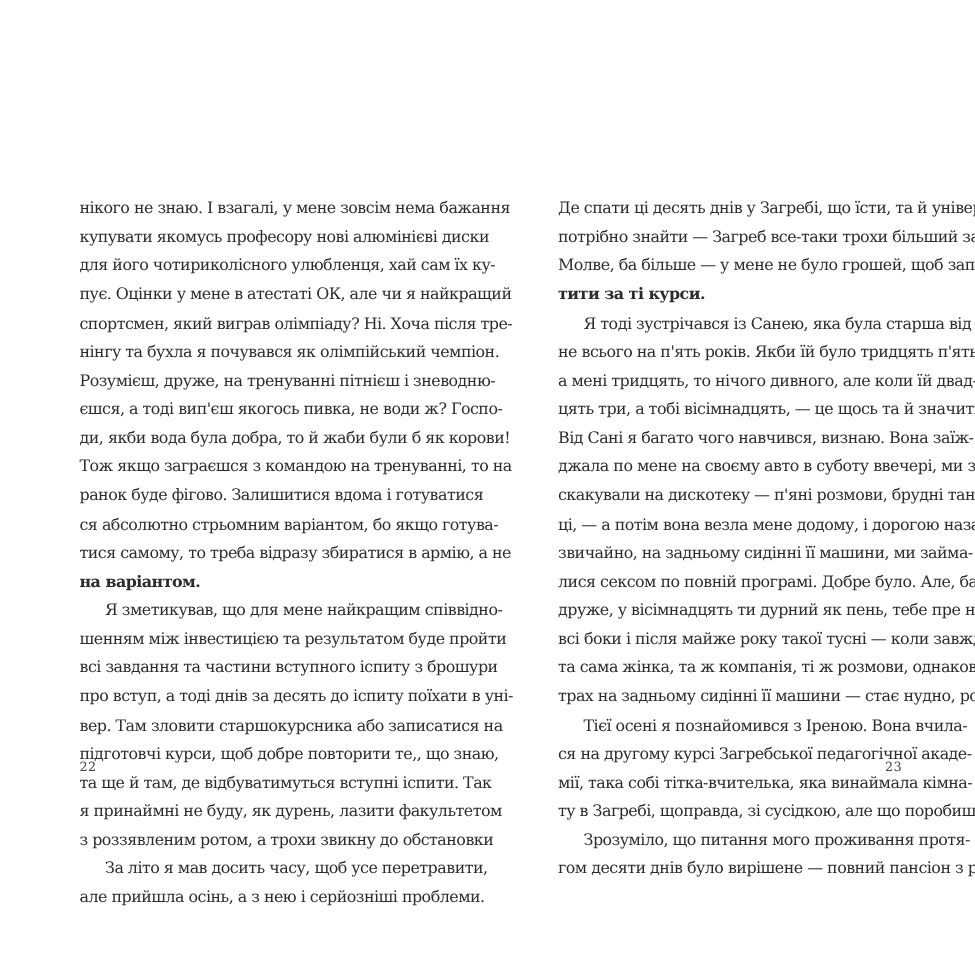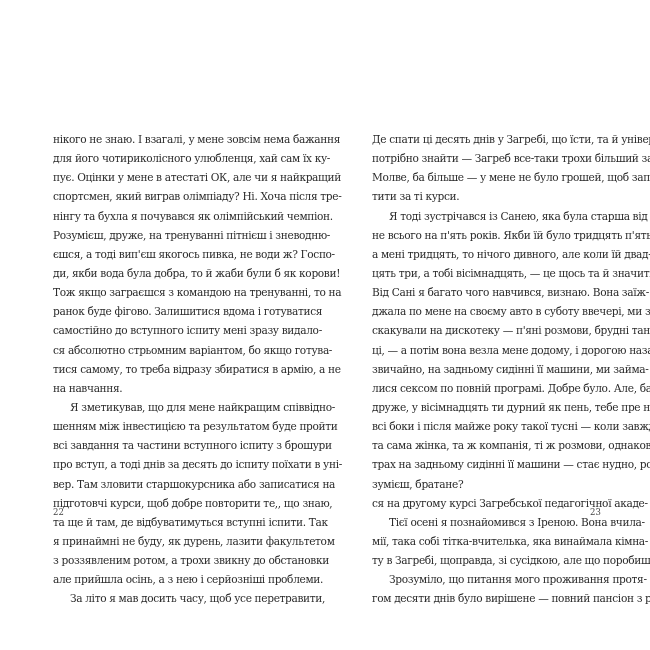--- a/index.html
+++ b/index.html
@@ -35,64 +35,65 @@
       height: 19.15px;
       line-height: 19.15px;
       font-size: 10.6px;
       white-space: nowrap;
       text-align: justify;
       text-align-last: justify;
       letter-spacing: -0.35px;
     }
     .line.last {
       text-align-last: left;
+      font-weight: bold;
     }
     .line.indent {
       padding-left: 17px;
     }
     .page-number {
       position: absolute;
       top: 507px;
       font-size: 8.5px;
       color: #444;
       letter-spacing: 0.2px;
     }
     .page-left .page-number { left: 53px; }
     .page-right .page-number { left: 265px; }
   </style>
 </head>
 <body>
 
 <div class="page page-left">
   <div class="column" id="left-column">
       <span class="line">нікого не знаю. І взагалі, у мене зовсім нема бажання</span>
+      <span class="line">купувати якомусь професору нові алюмінієві диски</span>
       <span class="line">для його чотириколісного улюбленця, хай сам їх ку-</span>
       <span class="line">пує. Оцінки у мене в атестаті ОК, але чи я найкращий</span>
       <span class="line">спортсмен, який виграв олімпіаду? Ні. Хоча після тре-</span>
       <span class="line">нінгу та бухла я почувався як олімпійський чемпіон.</span>
       <span class="line">Розумієш, друже, на тренуванні пітнієш і зневодню-</span>
       <span class="line">єшся, а тоді вип'єш якогось пивка, не води ж? Госпо-</span>
       <span class="line">ди, якби вода була добра, то й жаби були б як корови!</span>
       <span class="line">Тож якщо заграєшся з командою на тренуванні, то на</span>
       <span class="line">ранок буде фігово. Залишитися вдома і готуватися</span>
-      <span class="line">самостійно до вступного іспиту мені зразу видало-</span>
       <span class="line">ся абсолютно стрьомним варіантом, бо якщо готува-</span>
       <span class="line">тися самому, то треба відразу збиратися в армію, а не</span>
-      <span class="line last">на навчання.</span>
+      <span class="line last">на варіантом.</span>
       <span class="line indent">Я зметикував, що для мене найкращим співвідно-</span>
       <span class="line">шенням між інвестицією та результатом буде пройти</span>
       <span class="line">всі завдання та частини вступного іспиту з брошури</span>
       <span class="line">про вступ, а тоді днів за десять до іспиту поїхати в уні-</span>
       <span class="line">вер. Там зловити старшокурсника або записатися на</span>
       <span class="line">підготовчі курси, щоб добре повторити те,, що знаю,</span>
       <span class="line">та ще й там, де відбуватимуться вступні іспити. Так</span>
       <span class="line">я принаймні не буду, як дурень, лазити факультетом</span>
       <span class="line">з роззявленим ротом, а трохи звикну до обстановки</span>
+      <span class="line indent">За літо я мав досить часу, щоб усе перетравити,</span>
       <span class="line">але прийшла осінь, а з нею і серйозніші проблеми.</span>
-      <span class="line indent">За літо я мав досить часу, щоб усе перетравити,</span>
     </div>
   <div class="page-number">22</div>
 </div>
 
 <div class="page page-right">
   <div class="column" id="right-column">
       <span class="line">Де спати ці десять днів у Загребі, що їсти, та й універ</span>
       <span class="line">потрібно знайти — Загреб все-таки трохи більший за</span>
       <span class="line">Молве, ба більше — у мене не було грошей, щоб запла-</span>
       <span class="line last">тити за ті курси.</span>
@@ -103,22 +104,21 @@
       <span class="line">Від Сані я багато чого навчився, визнаю. Вона заїж-</span>
       <span class="line">джала по мене на своєму авто в суботу ввечері, ми за-</span>
       <span class="line">скакували на дискотеку — п'яні розмови, брудні тан-</span>
       <span class="line">ці, — а потім вона везла мене додому, і дорогою назад,</span>
       <span class="line">звичайно, на задньому сидінні її машини, ми займа-</span>
       <span class="line">лися сексом по повній програмі. Добре було. Але, бач,</span>
       <span class="line">друже, у вісімнадцять ти дурний як пень, тебе пре на</span>
       <span class="line">всі боки і після майже року такої тусні — коли завжди</span>
       <span class="line">та сама жінка, та ж компанія, ті ж розмови, однаковий</span>
       <span class="line">трах на задньому сидінні її машини — стає нудно, ро-</span>
-      <span class="line last">зумієш, братане?</span>
+      <span class="line indent">Тієї осені я познайомився з Іреною. Вона вчила-</span>
       <span class="line">ся на другому курсі Загребської педагогічної акаде-</span>
-      <span class="line indent">Тієї осені я познайомився з Іреною. Вона вчила-</span>
       <span class="line">мії, така собі тітка-вчителька, яка винаймала кімна-</span>
       <span class="line">ту в Загребі, щоправда, зі сусідкою, але що поробиш,</span>
       <span class="line indent">Зрозуміло, що питання мого проживання протя-</span>
       <span class="line">гом десяти днів було вирішене — повний пансіон з ре-</span>
     </div>
   <div class="page-number">23</div>
 </div>
 
 </body></html>

